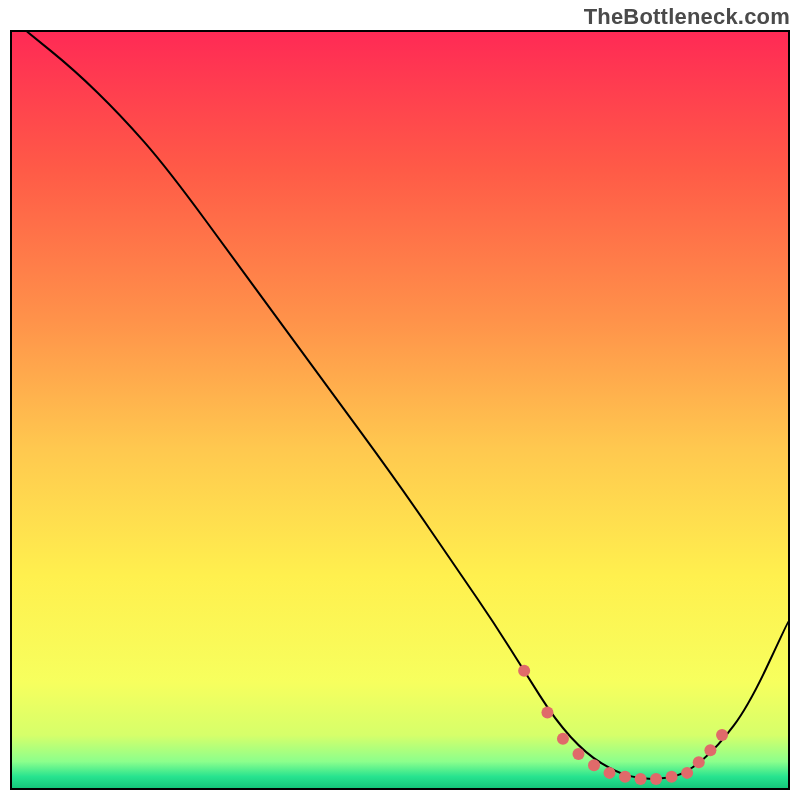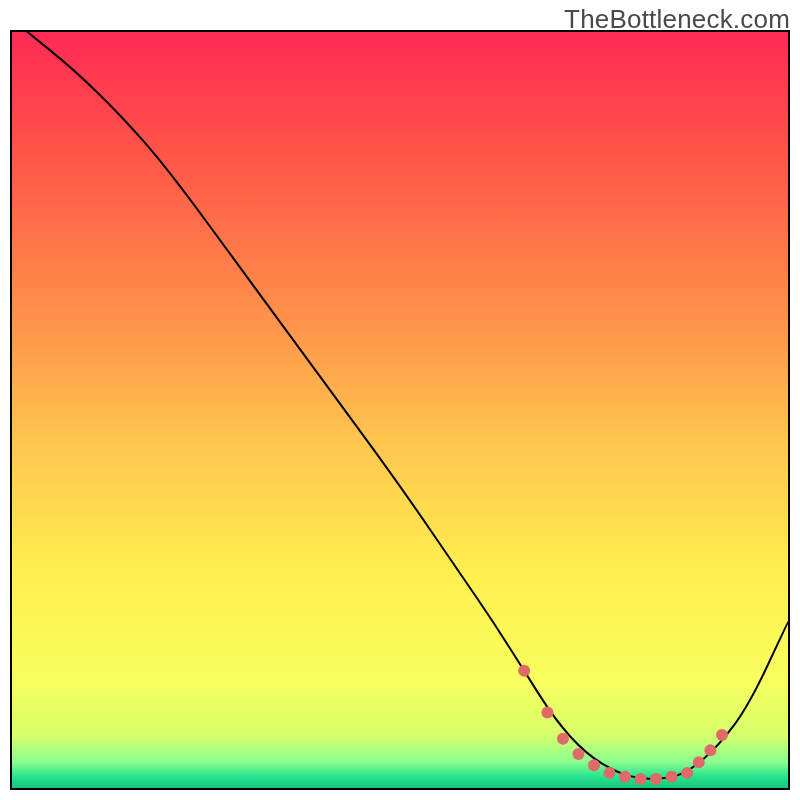--- a/index.html
+++ b/index.html
@@ -13,22 +13,22 @@
   }
   .frame {
     position: relative;
     width: 800px;
     height: 800px;
   }
   .watermark {
     position: absolute;
     top: 4px;
     right: 10px;
-    font-size: 26px;
-    font-weight: 400;
+    font-size: 22px;
+    font-weight: 700;
     color: #4a4a4a;
     letter-spacing: 0.2px;
   }
   .plot-wrap {
     position: absolute;
     left: 10px;
     top: 30px;
     width: 780px;
     height: 760px;
     border: 2px solid #000;

